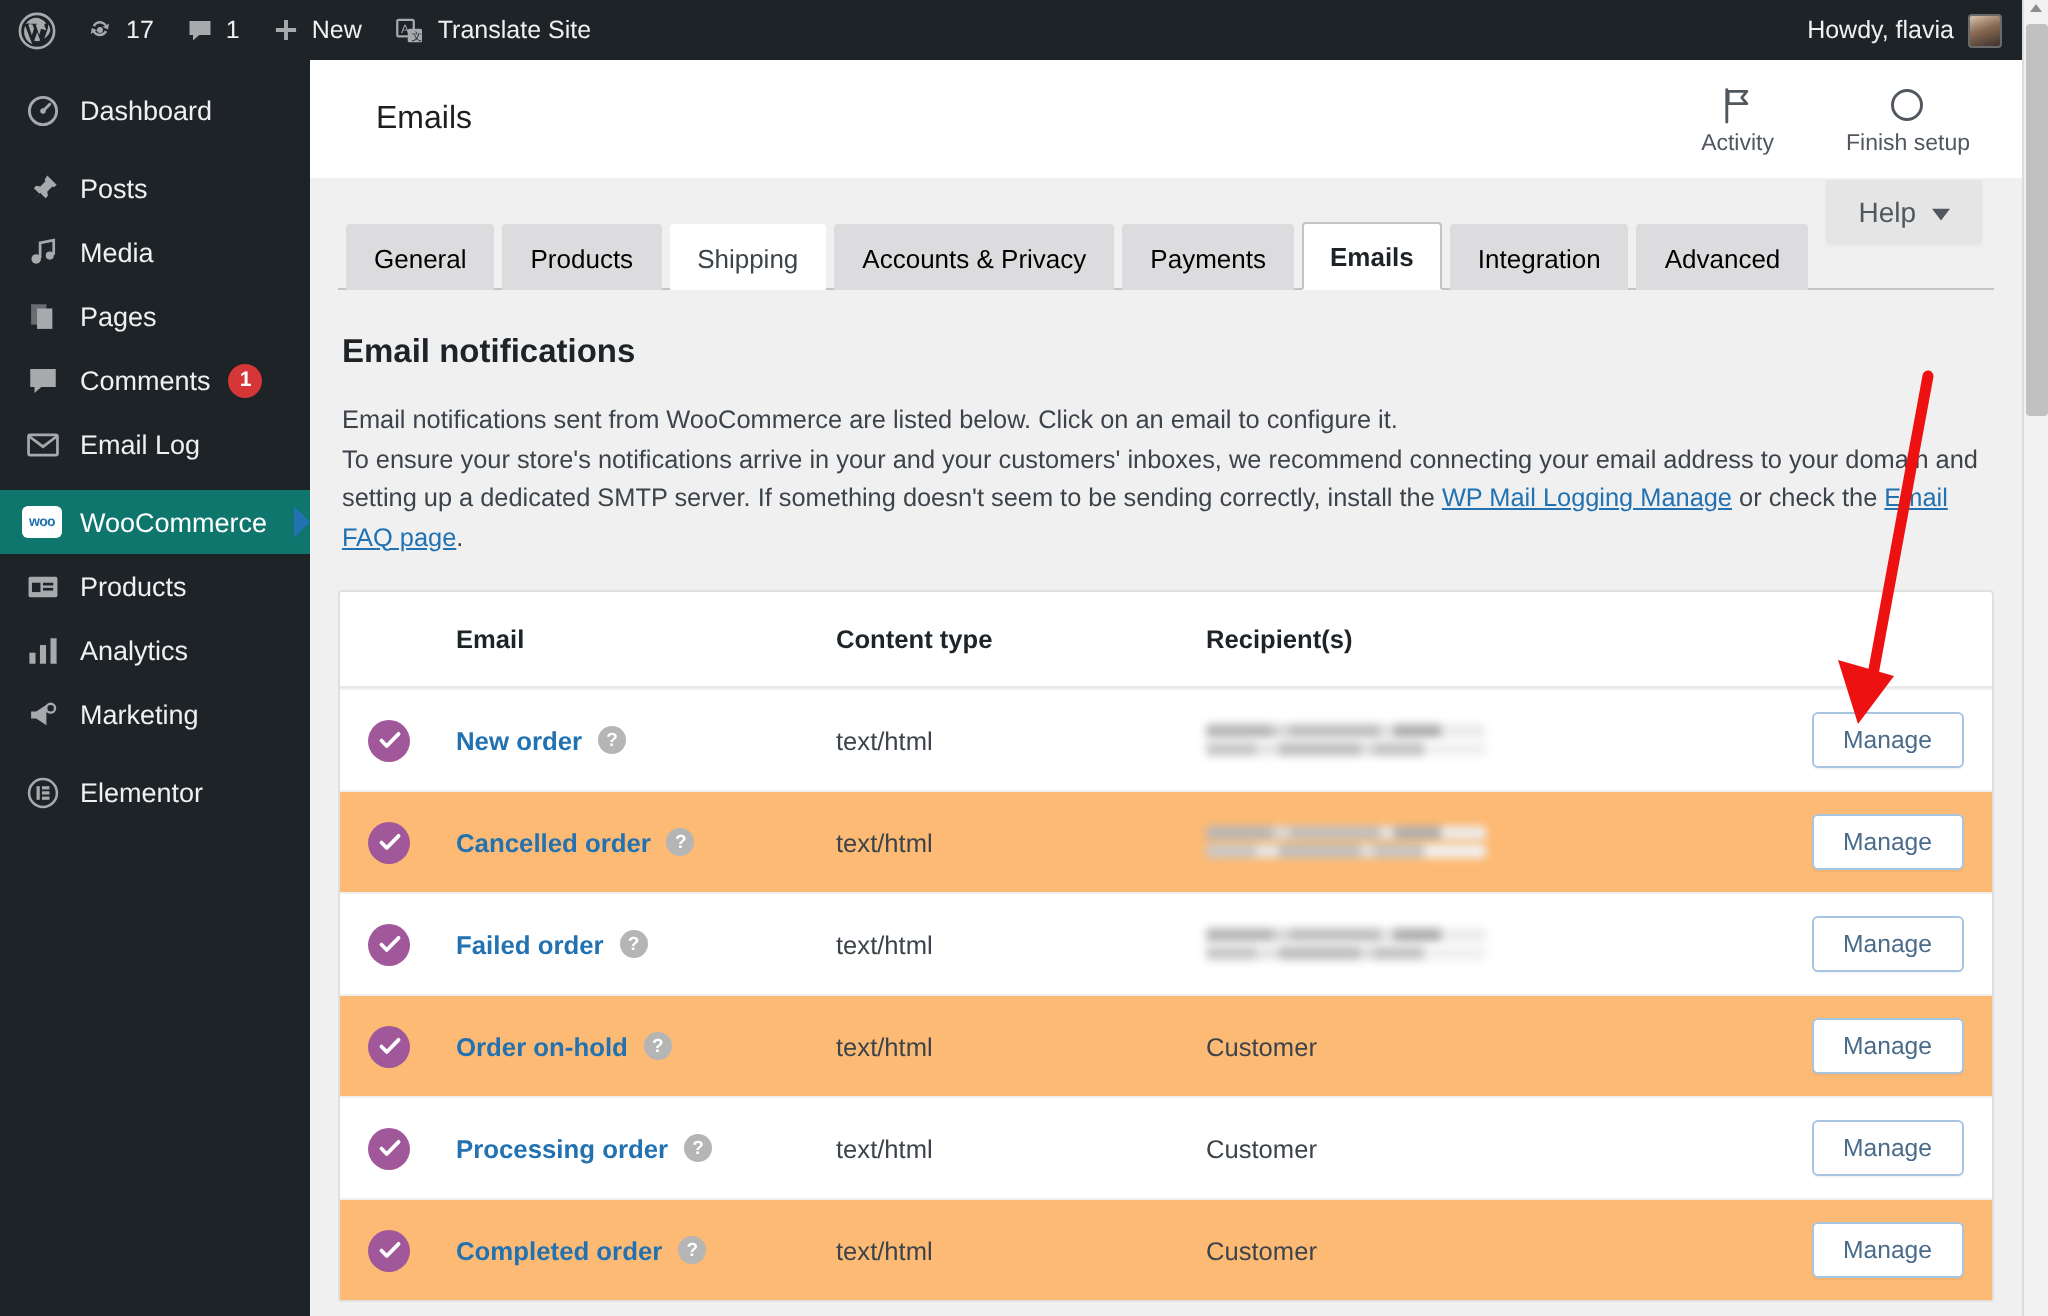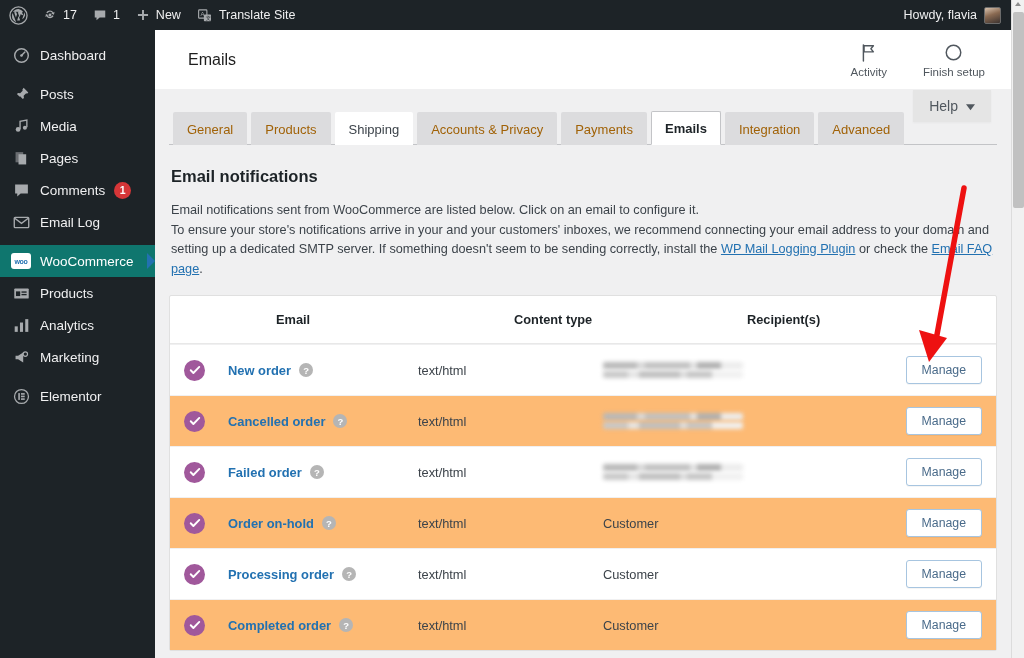--- a/index.html
+++ b/index.html
@@ -104,21 +104,21 @@
     font-family: inherit; box-shadow: 0 1px 2px rgba(0,0,0,.04);
   }
   .content { padding: 20px 14px 0 14px; position: relative; }
 
   
   .tabs {
     display: flex; align-items: flex-end; gap: 4px;
     border-bottom: 1px solid #c3c4c7; padding-left: 4px; margin-bottom: 22px;
   }
   .tab {
-    background: #dcdcde; color: #a16207;
+    background: #dcdcde; color: #000000;
     padding: 9px 13px 8px; font-size: 13px; line-height: 15px;
     border: 1px solid transparent; border-bottom: none;
     border-radius: 2px 2px 0 0; position: relative; bottom: -1px;
   }
   .tab.hover { background: #fff; color: #3c434a; }
   .tab.active {
     background: #fff; color: #1d2327; font-weight: 700;
     border-color: #c3c4c7; border-bottom: 1px solid #fff;
   }
 
@@ -129,21 +129,21 @@
   }
   .desc { font-size: 12.7px; color: #3c434a; line-height: 19.5px; padding-left: 2px; }
   .desc a { color: #2271b1; text-decoration: underline; }
 
   
   .email-table {
     margin-top: 16px; background: #fff; border: 1px solid #e0e0e0;
     border-radius: 2px; width: 100%;
   }
   .trow { display: flex; align-items: center; height: 51px; }
-  .trow.head { height: 48px; border-bottom: 1px solid #e8e8e8; gap: 48px; }
+  .trow.head { height: 48px; border-bottom: 1px solid #e8e8e8; }
   .trow.alt { background: #fdba74; }
   .trow + .trow { border-top: 1px solid #f0f0f1; }
   .c-status { width: 58px; padding-left: 14px; flex: none; }
   .c-email { width: 190px; flex: none; display: flex; align-items: center; gap: 8px; }
   .c-type { width: 185px; flex: none; font-size: 12.8px; color: #3c434a; }
   .c-recip { flex: 1; font-size: 12.8px; color: #3c434a; }
   .c-action { width: 100px; flex: none; padding-right: 14px;
               display: flex; justify-content: flex-end; }
   .th { font-size: 12.8px; color: #1d2327; font-weight: 700; }
   .check-circle {
@@ -408,21 +408,21 @@
         <div class="tab">Payments</div>
         <div class="tab active">Emails</div>
         <div class="tab">Integration</div>
         <div class="tab">Advanced</div>
       </div>
 
       <div class="section-title">Email notifications</div>
       <div class="desc">
         <div>Email notifications sent from WooCommerce are listed below. Click on an email to configure it.</div>
         <div>
-          <span>To ensure your store's notifications arrive in your and your customers' inboxes, we recommend connecting your email address to your domain and setting up a dedicated SMTP server. If something doesn't seem to be sending correctly, install the </span><a>WP Mail Logging Plugin</a><span> or check the </span><a>Email FAQ page</a><span>.</span>
+          <span>To ensure your store's notifications arrive in your and your customers' inboxes, we recommend connecting your email address to your domain and setting up a dedicated SMTP server. If something doesn't seem to be sending correctly, install the </span><a>WP Mail Logging Manage</a><span> or check the </span><a>Email FAQ page</a><span>.</span>
         </div>
       </div>
 
       <div class="email-table">
 
         <div class="trow head">
           <div class="c-status"></div>
           <div class="c-email th">Email</div>
           <div class="c-type th">Content type</div>
           <div class="c-recip th">Recipient(s)</div>

